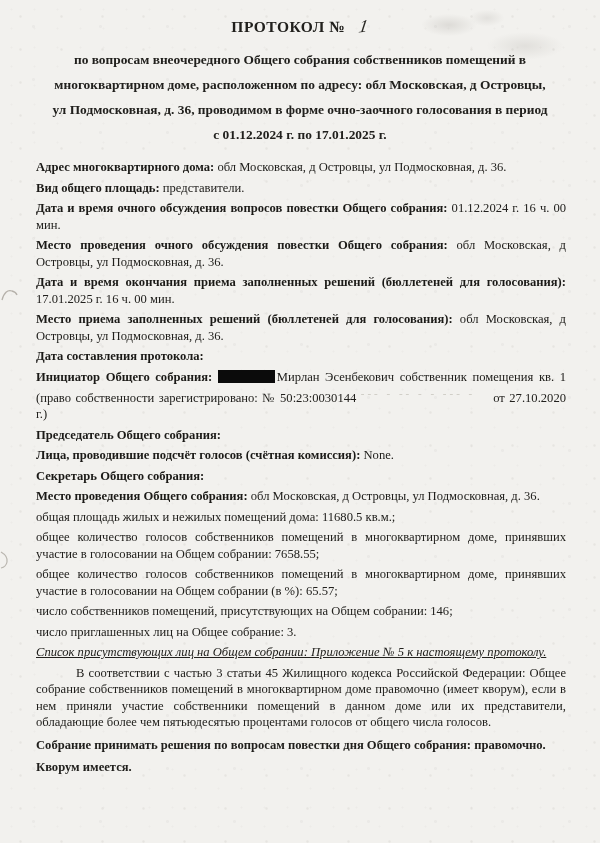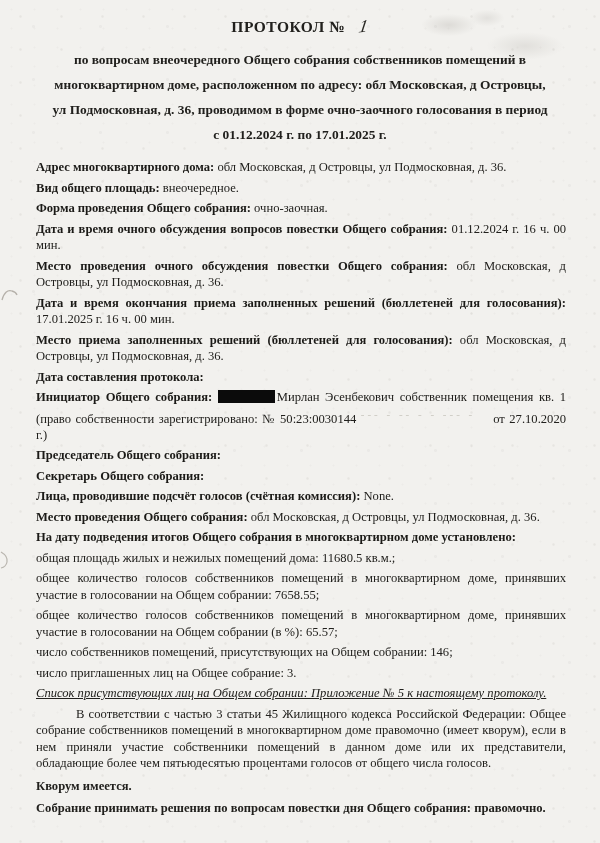--- a/index.html
+++ b/index.html
@@ -104,25 +104,21 @@
   <div class="subtitle">по вопросам внеочередного Общего собрания собственников помещений в многоквартирном доме, расположенном по адресу: обл Московская, д Островцы, ул Подмосковная, д. 36, проводимом в форме очно-заочного голосования в период с 01.12.2024 г. по 17.01.2025 г.</div>
 
   <div class="content">
 
     <p>
       <b>Адрес многоквартирного дома:</b>
       <span>обл Московская, д Островцы, ул Подмосковная, д. 36.</span>
     </p>
     <p>
       <b>Вид общего площадь:</b>
-      <span>внеочередное.</span>
-    </p>
-    <p>
-      <b>Форма проведения Общего собрания:</b>
-      <span>очно-заочная.</span>
+      <span>представители.</span>
     </p>
     <p>
       <b>Дата и время очного обсуждения вопросов повестки Общего собрания:</b>
       <span>01.12.2024 г. 16 ч. 00 мин.</span>
     </p>
     <p>
       <b>Место проведения очного обсуждения повестки Общего собрания:</b>
       <span>обл Московская, д Островцы, ул Подмосковная, д. 36.</span>
     </p>
     <p>
@@ -143,43 +139,39 @@
       <span class="redacted"></span><span>Мирлан Эсенбекович собственник помещения кв. 1 (право собственности зарегистрировано: № 50:23:0030144</span>
       <span class="erased">‐‐‐ ‐ ‐‐ ‐ ‐ ‐‐‐ ‐</span>
       <span>от 27.10.2020 г.)</span>
     </p>
 
     <p>
       <b>Председатель Общего собрания:</b>
       <span></span>
     </p>
     <p>
+      <b>Лица, проводившие подсчёт голосов (счётная комиссия):</b>
+      <span>None.</span>
+    </p>
+    <p>
       <b>Секретарь Общего собрания:</b>
       <span></span>
     </p>
     <p>
-      <b>Лица, проводившие подсчёт голосов (счётная комиссия):</b>
-      <span>None.</span>
-    </p>
-    <p>
       <b>Место проведения Общего собрания:</b>
       <span>обл Московская, д Островцы, ул Подмосковная, д. 36.</span>
-    </p>
-    <p>
-      <b>На дату подведения итогов Общего собрания в многоквартирном доме установлено:</b>
-      <span></span>
     </p>
 
     <p>общая площадь жилых и нежилых помещений дома: 11680.5 кв.м.;</p>
     <p>общее количество голосов собственников помещений в многоквартирном доме, принявших участие в голосовании на Общем собрании: 7658.55;</p>
     <p>общее количество голосов собственников помещений в многоквартирном доме, принявших участие в голосовании на Общем собрании (в %): 65.57;</p>
     <p>число собственников помещений, присутствующих на Общем собрании: 146;</p>
     <p>число приглашенных лиц на Общее собрание: 3.</p>
 
     <p class="italic-note">Список присутствующих лиц на Общем собрании: Приложение № 5 к настоящему протоколу.</p>
 
     <p class="legal">В соответствии с частью 3 статьи 45 Жилищного кодекса Российской Федерации: Общее собрание собственников помещений в многоквартирном доме правомочно (имеет кворум), если в нем приняли участие собственники помещений в данном доме или их представители, обладающие более чем пятьюдесятью процентами голосов от общего числа голосов.</p>
 
+    <p class="bold-line">Собрание принимать решения по вопросам повестки дня Общего собрания: правомочно.</p>
     <p class="bold-line">Кворум имеется.</p>
-    <p class="bold-line">Собрание принимать решения по вопросам повестки дня Общего собрания: правомочно.</p>
 
   </div>
 </div>
 
 </body></html>

